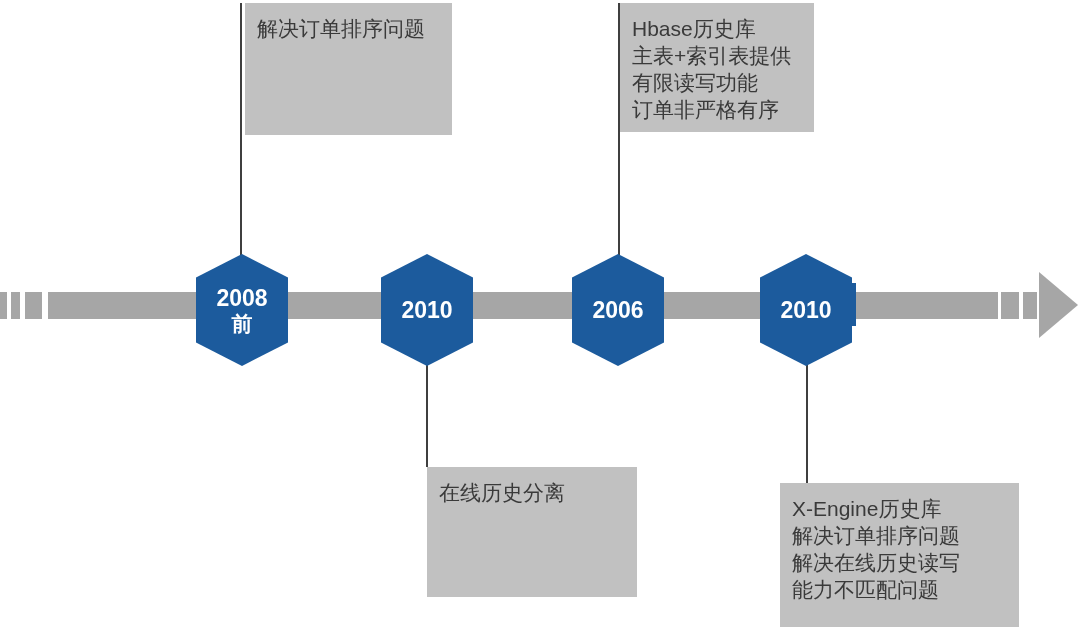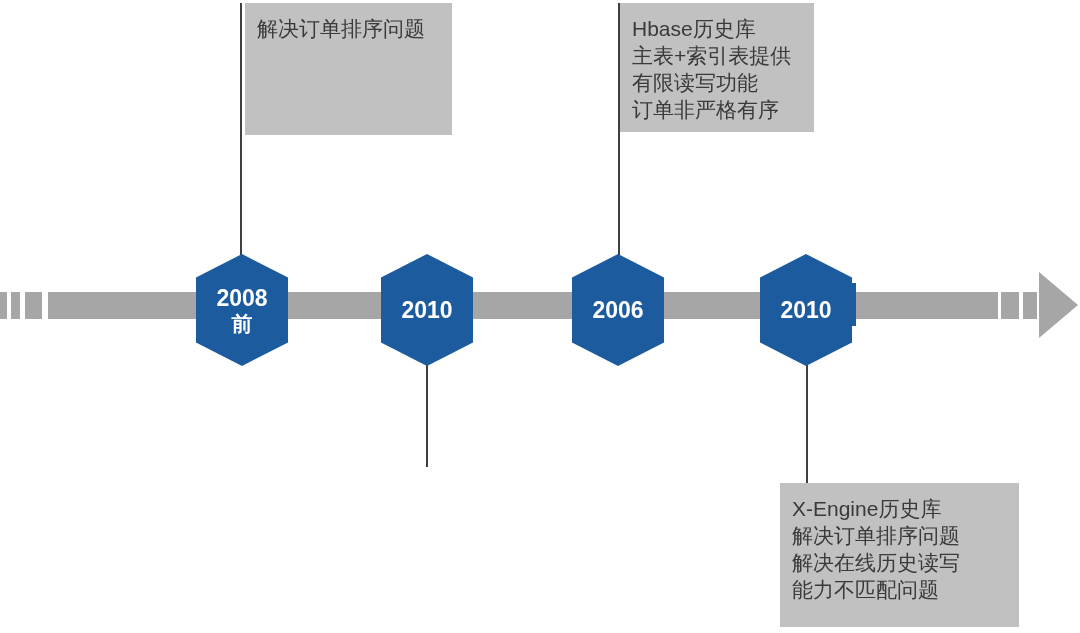--- a/index.html
+++ b/index.html
@@ -80,20 +80,23 @@
   <div class="hex hex-2">
     <div class="year">2006</div>
   </div>
   <div class="hex hex-3">
     <div class="year">2010</div>
   </div>
 
   <div class="callout co-0">
     <div class="callout-text">解决订单排序问题</div>
   </div>
+  <div class="callout co-1">
+    <div class="callout-text">在线历史分离</div>
+  </div>
   <div class="callout co-2">
     <div class="callout-text">Hbase历史库
 主表+索引表提供
 有限读写功能
 订单非严格有序</div>
   </div>
   <div class="callout co-3">
     <div class="callout-text">X-Engine历史库
 解决订单排序问题
 解决在线历史读写

